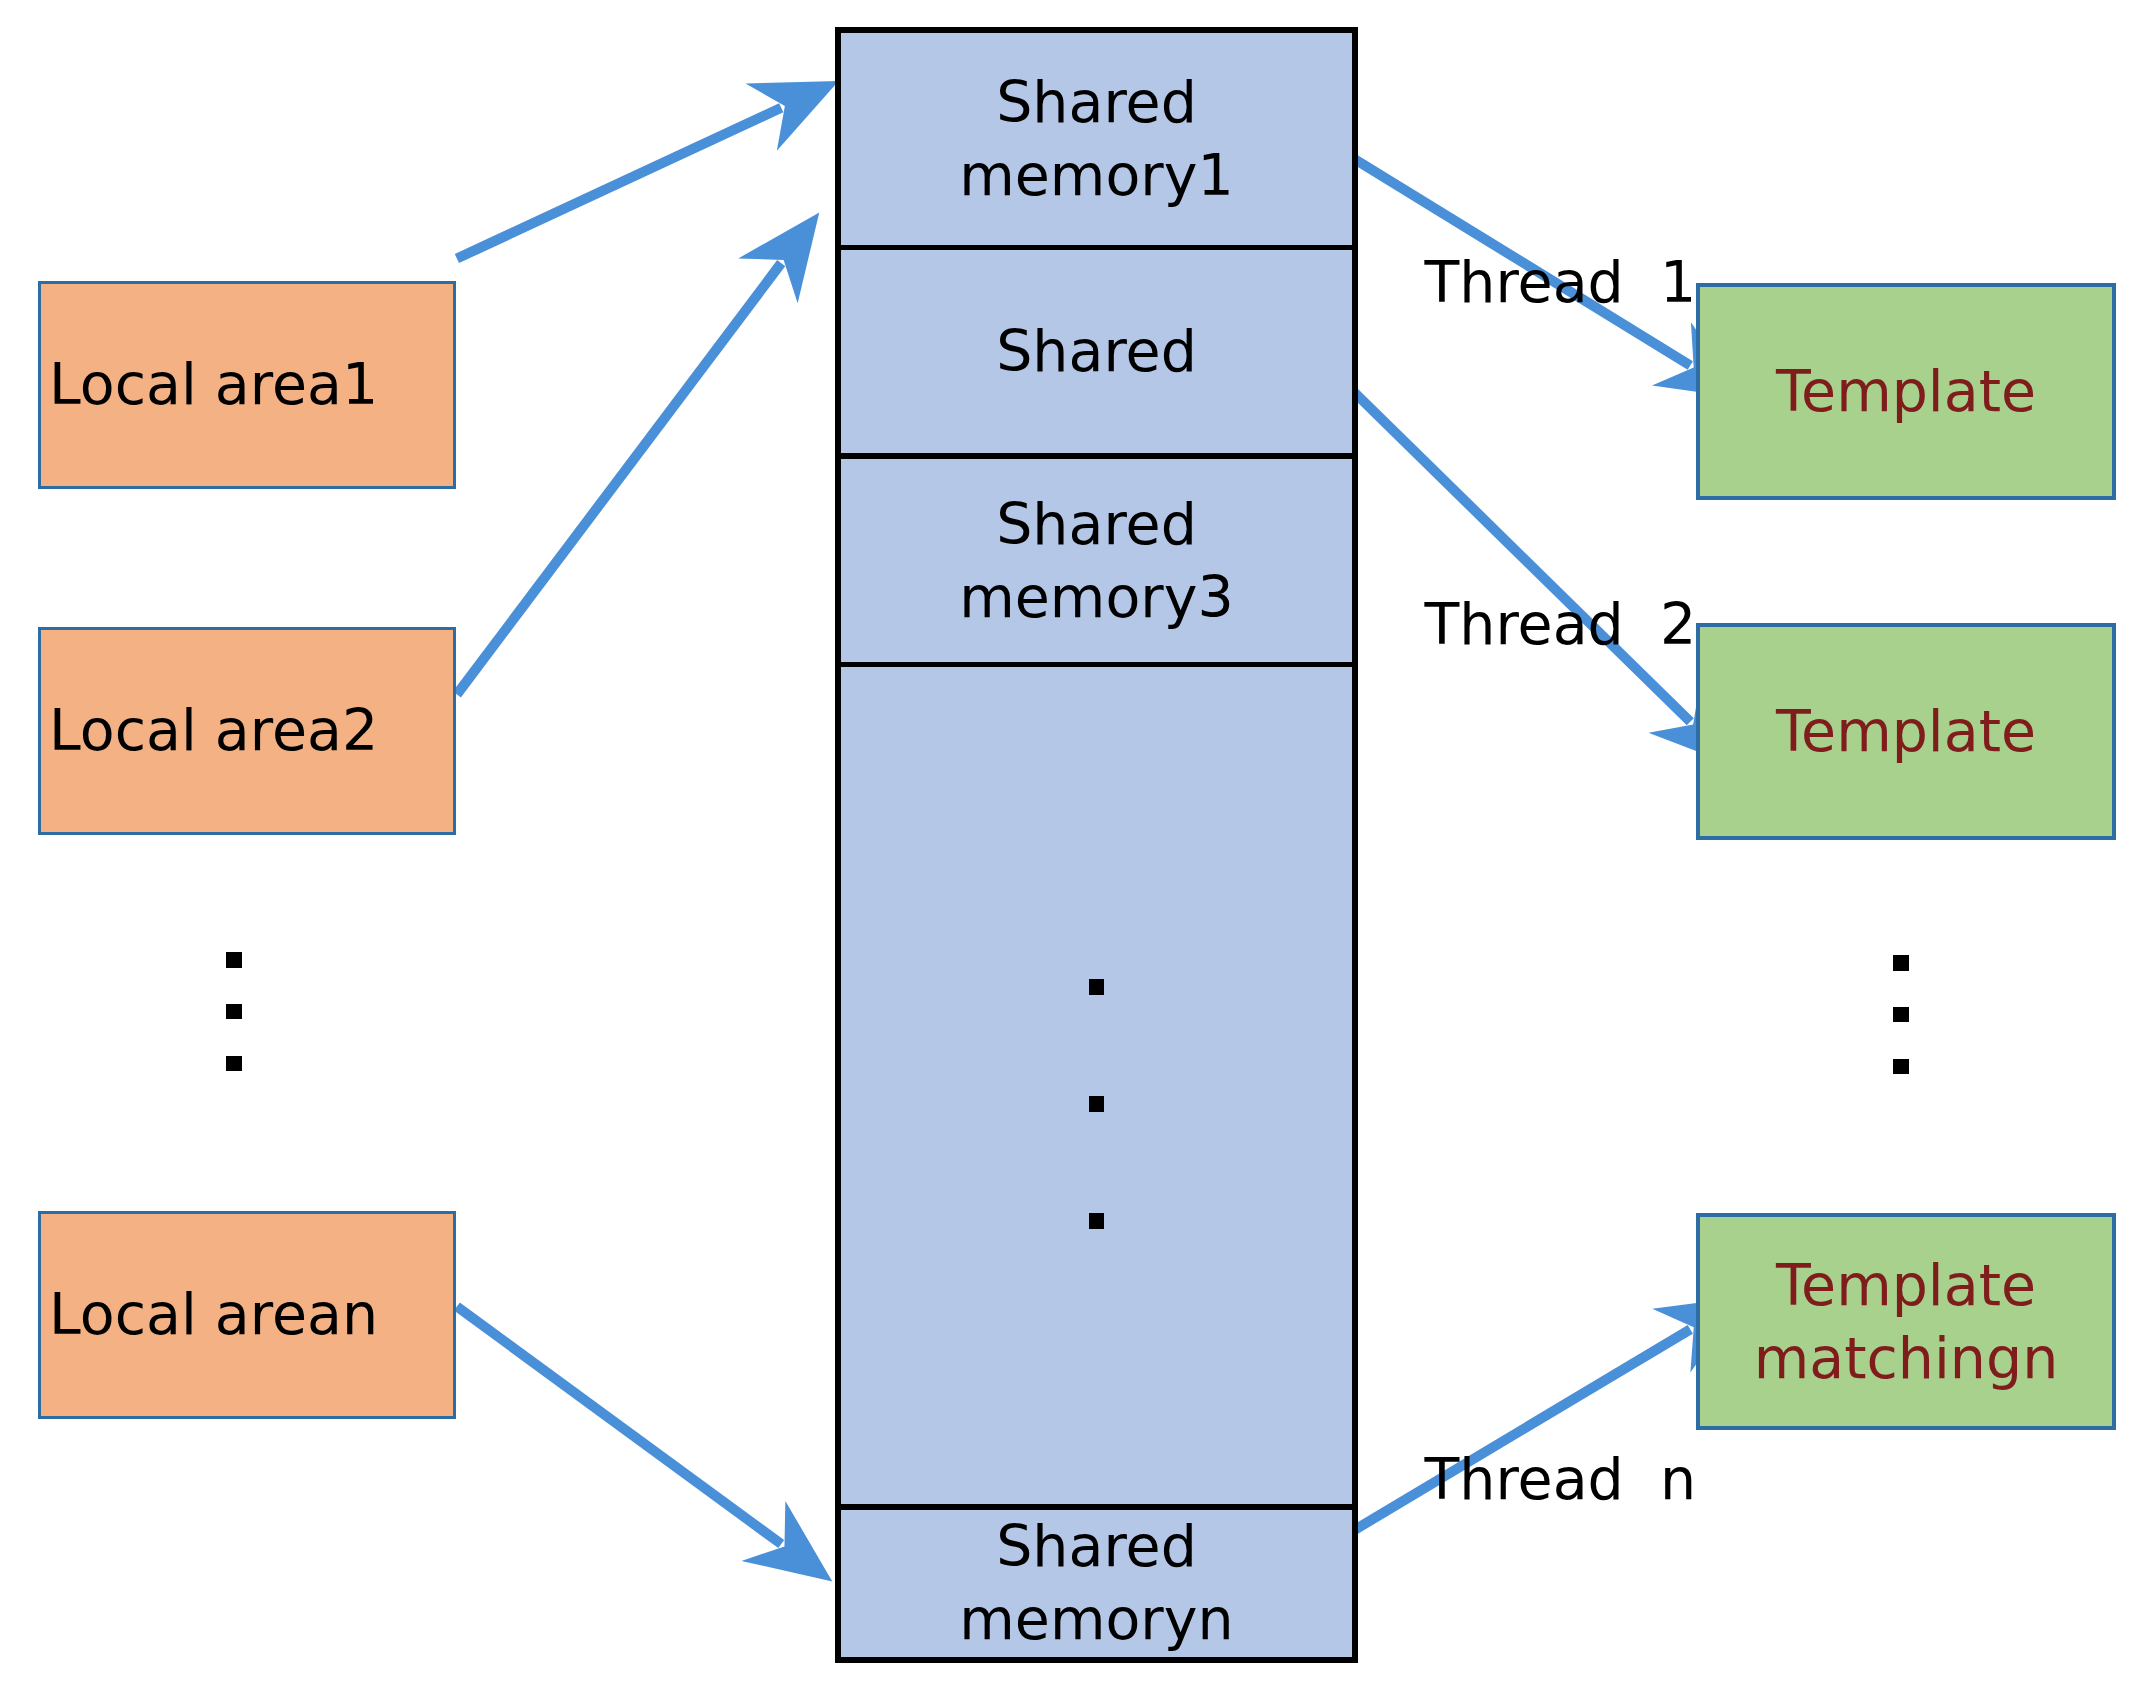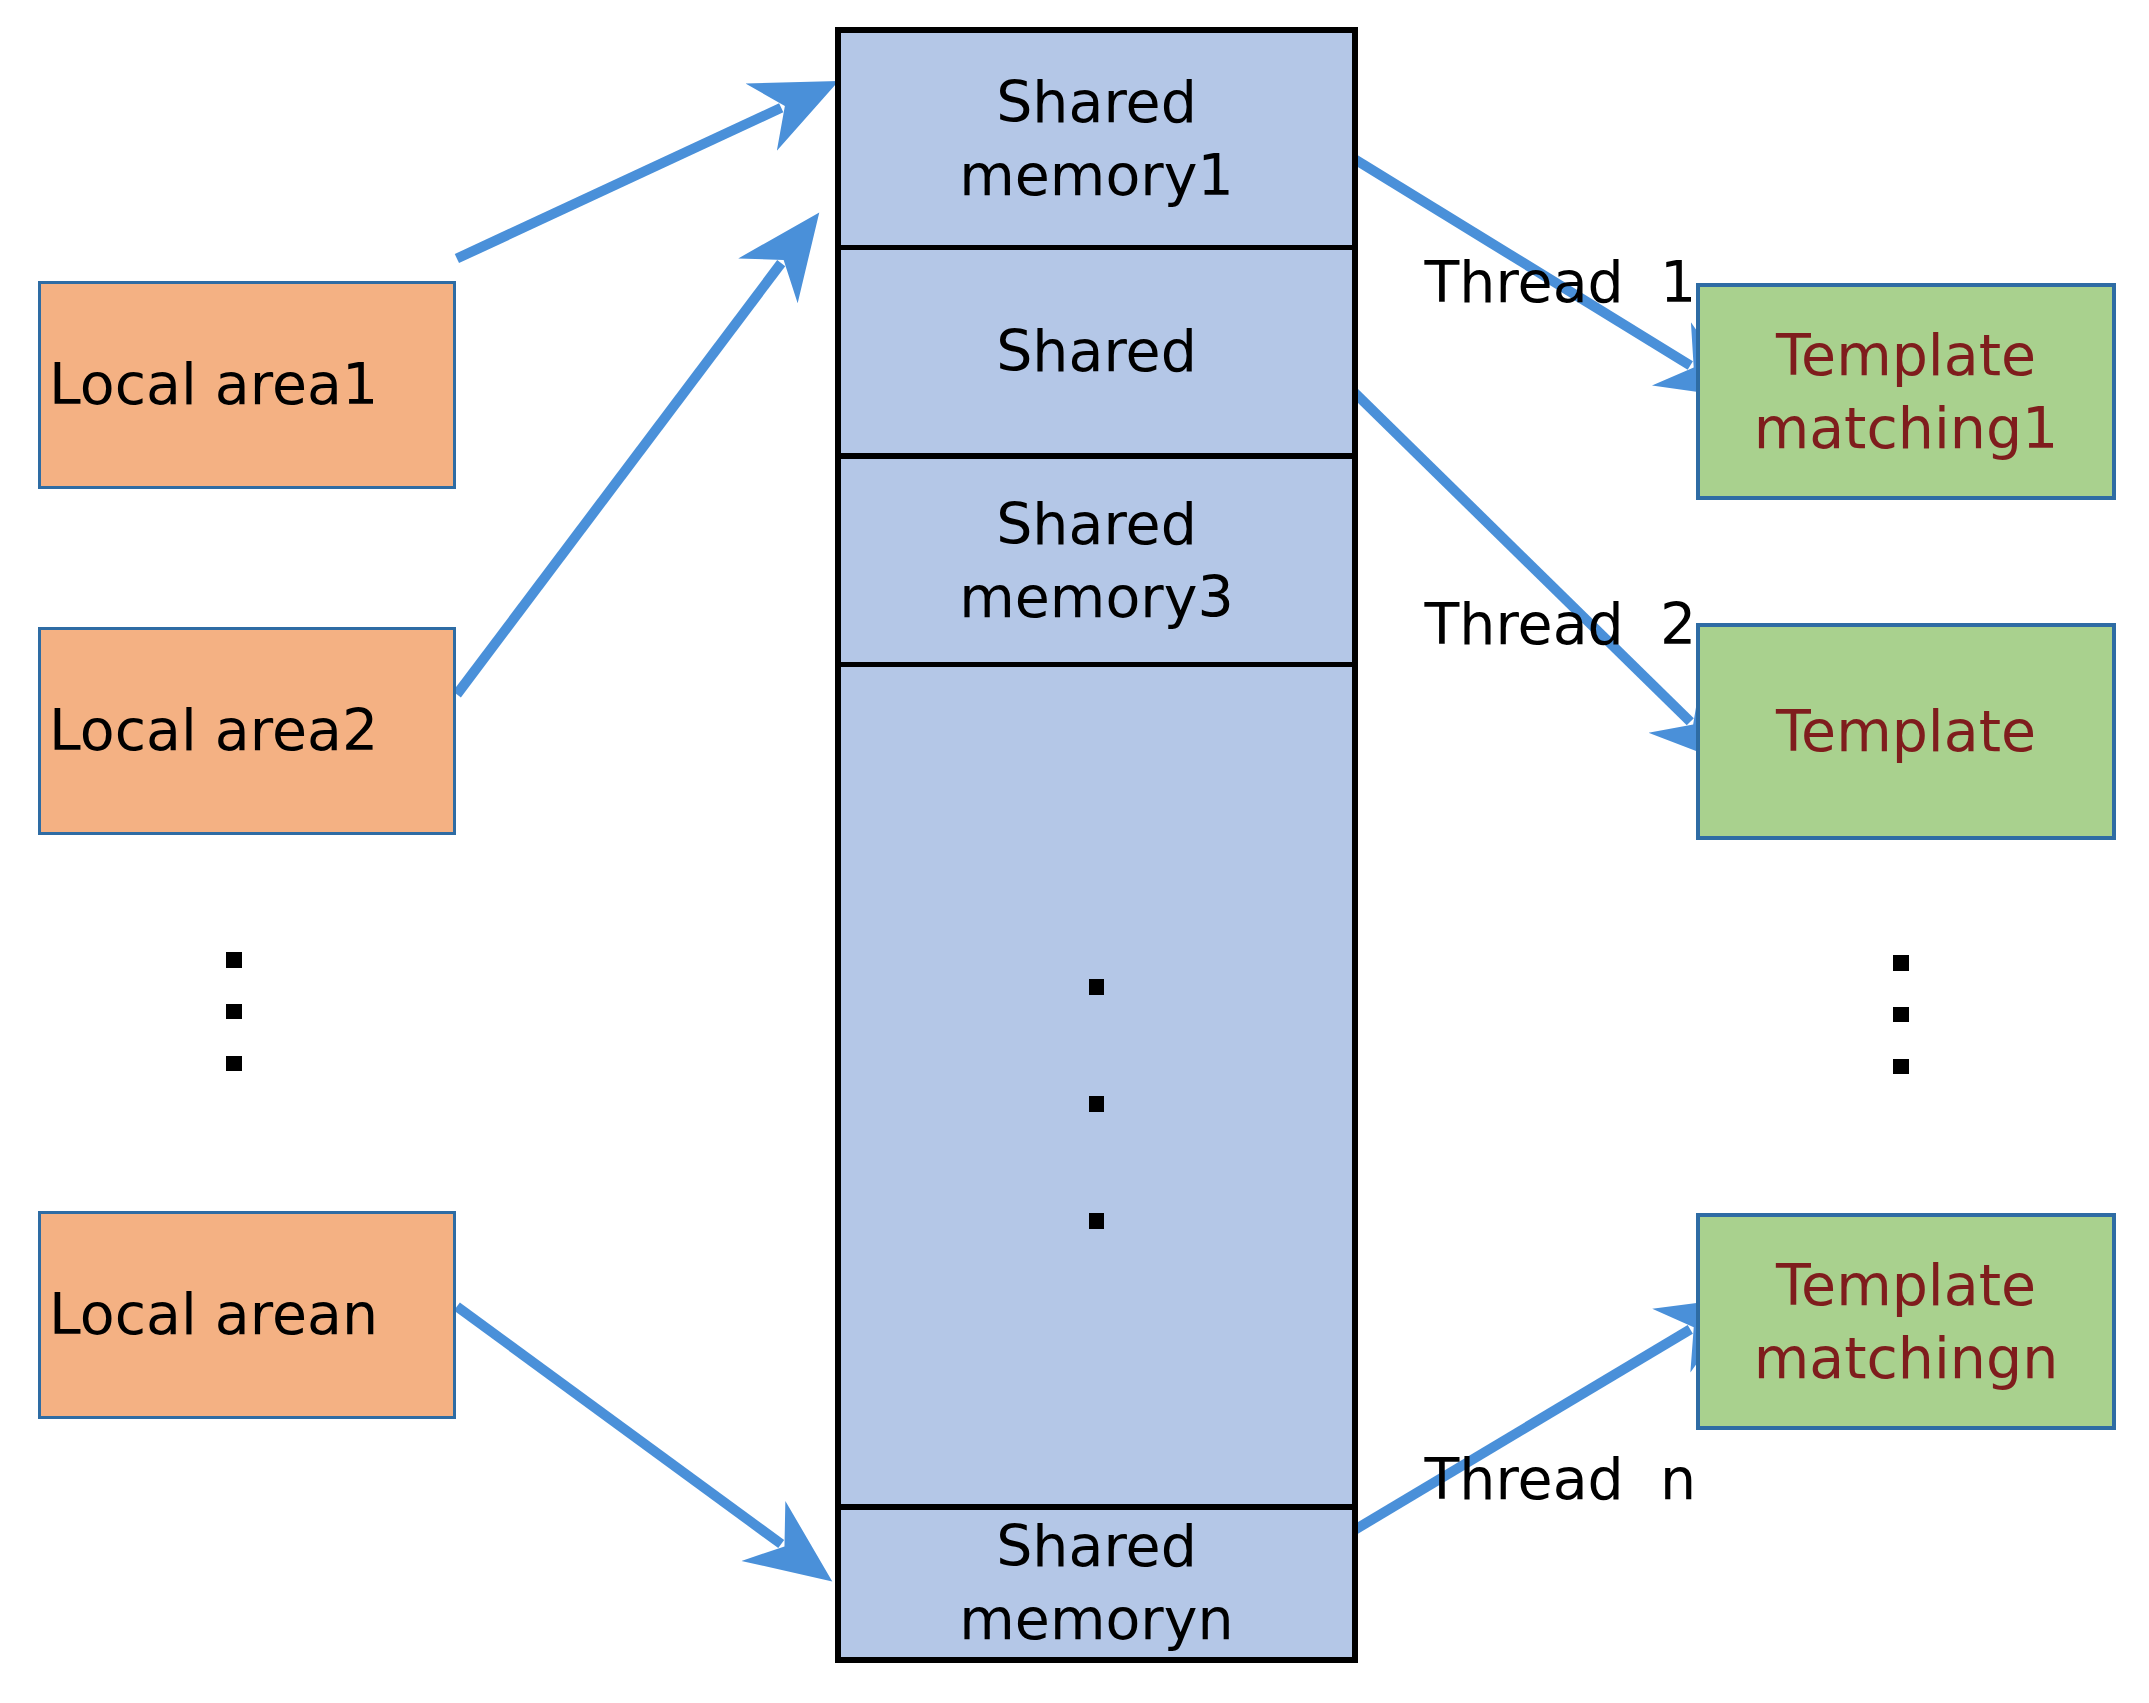--- a/index.html
+++ b/index.html
@@ -212,21 +212,20 @@
   <div class="thread-label" style="left:1352px; top:525px;">
     <span>Thread  2</span>
   </div>
 
   <div class="thread-label" style="left:1352px; top:1380px;">
     <span>Thread  n</span>
   </div>
 
   <div class="tpl-box" style="left:1696px; top:283px; width:420px; height:217px;">
     <span class="l1">Template</span>
-    <span class="l2">matching1</span>
   </div>
 
   <div class="tpl-box" style="left:1696px; top:623px; width:420px; height:217px;">
     <span class="l1">Template</span>
   </div>
 
   <div class="vdots" style="left:1893px; top:955px; width:15.5px; height:119px;">
     <i></i>
     <i></i>
     <i></i>

